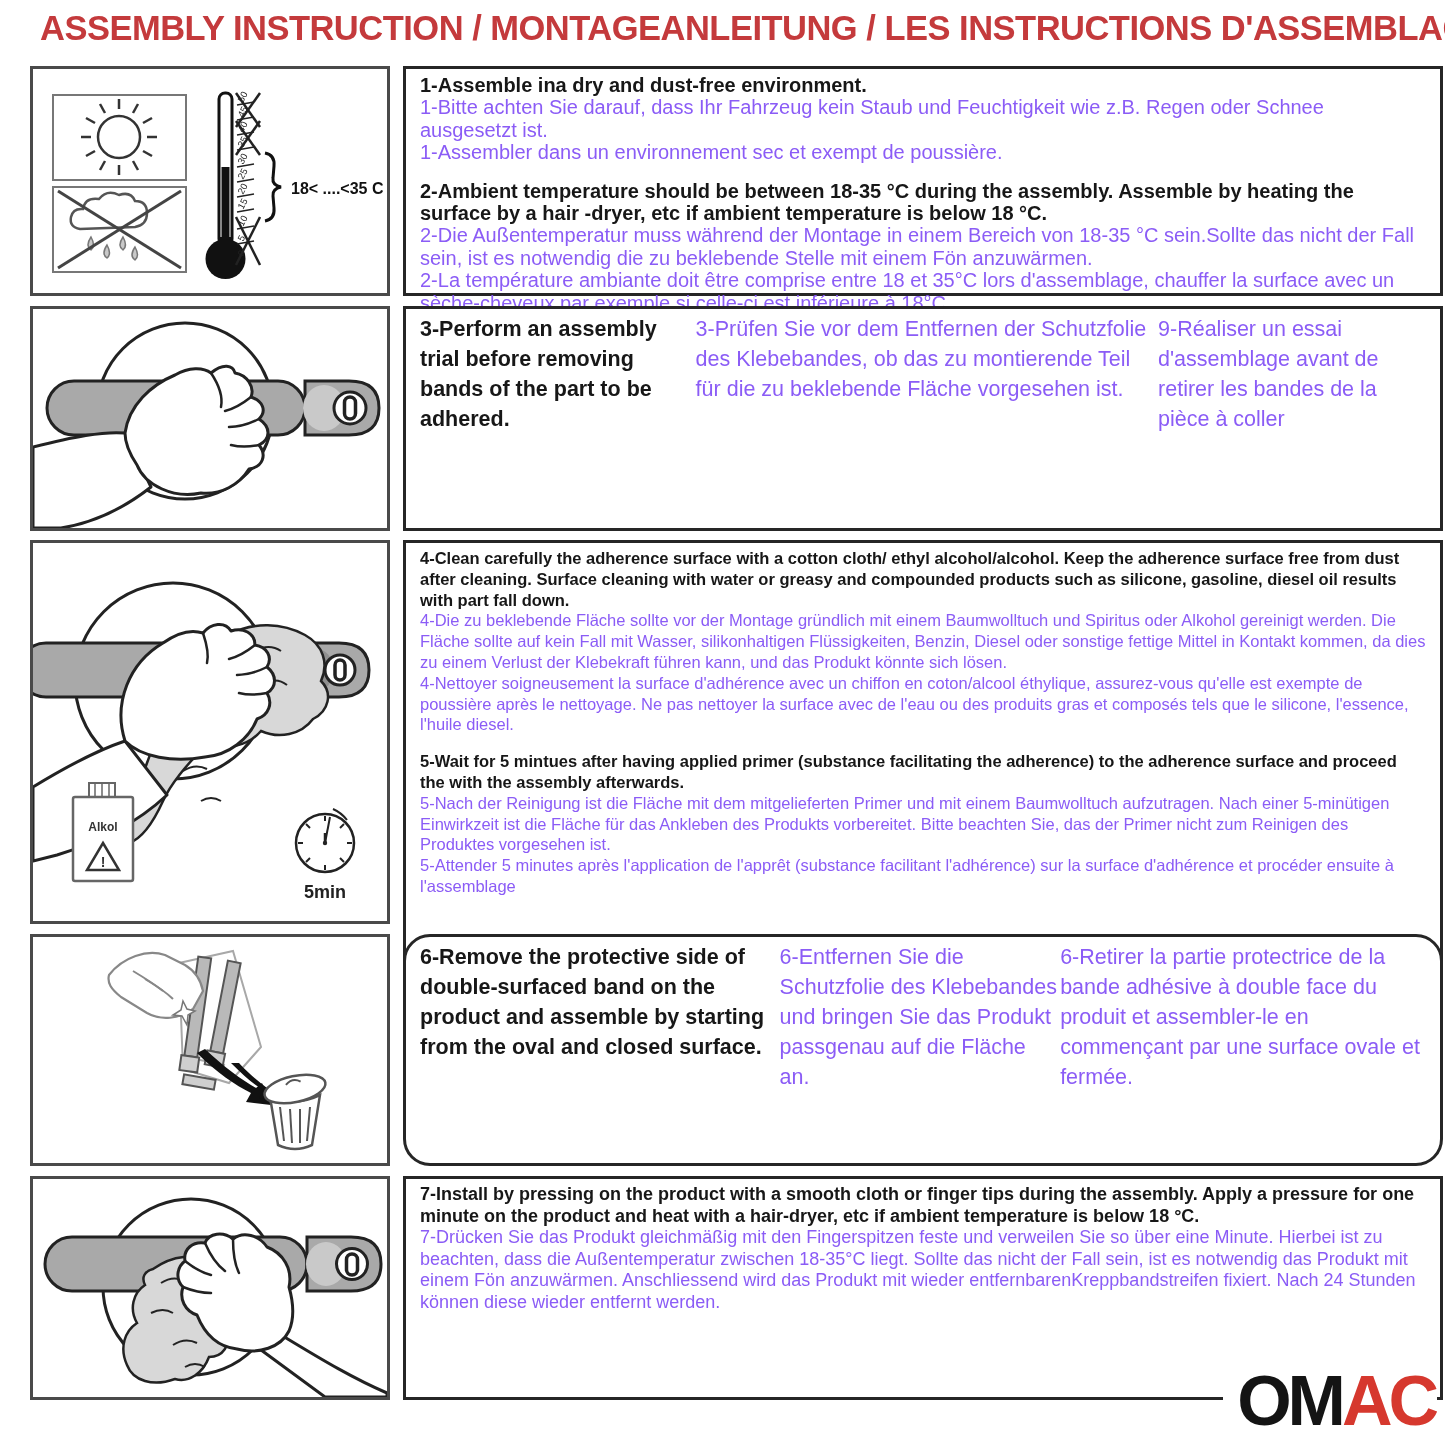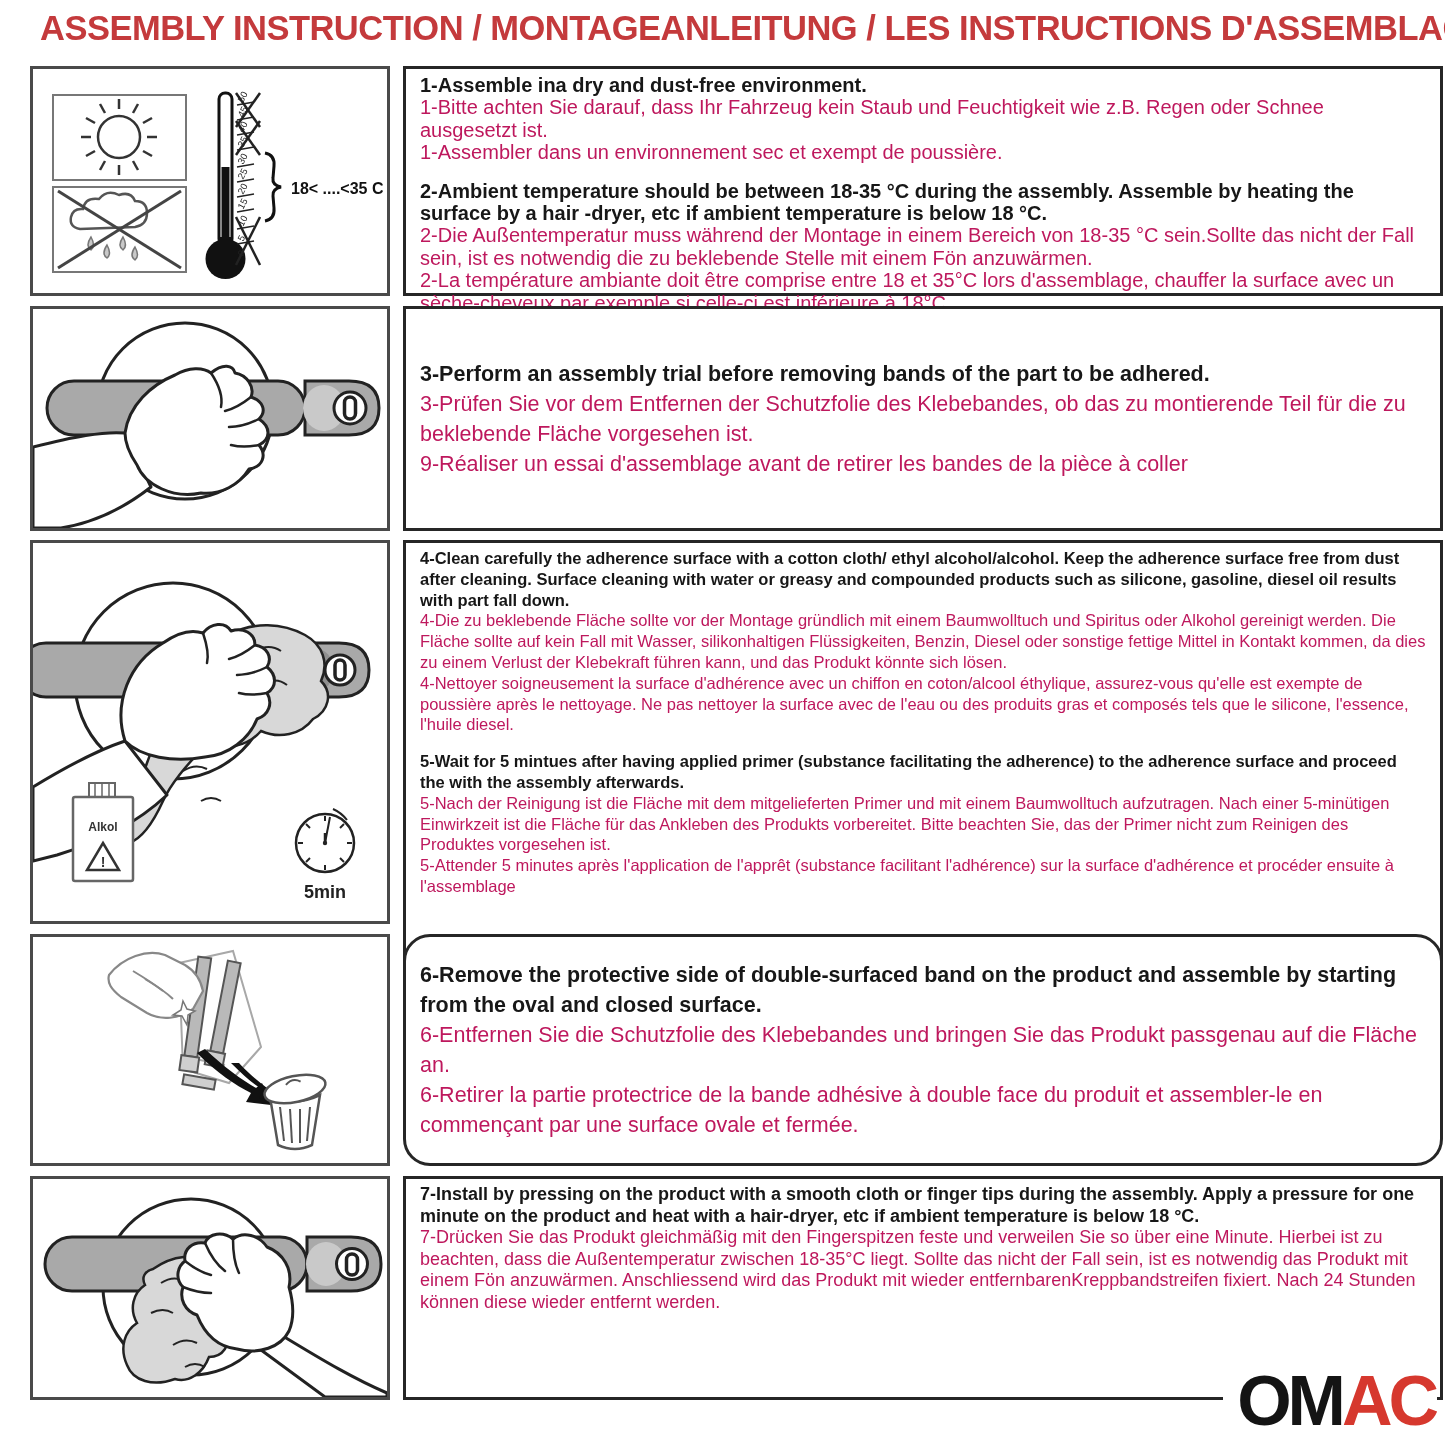--- a/index.html
+++ b/index.html
@@ -8,27 +8,27 @@
   .title { position:absolute; left:40px; top:8px; width:1400px;
            font-size:35px; font-weight:bold; color:#c43a3c;
            white-space:nowrap; letter-spacing:-0.5px; transform:scaleX(0.985); transform-origin:left top; }
   .illus { position:absolute; left:30px; width:360px; border:3px solid #4a4a4a;
            background:#fff; box-sizing:border-box; }
   .illus svg { display:block; width:100%; height:100%; }
   .txt   { position:absolute; left:403px; width:1040px; border:3px solid #262626;
            background:#fff; box-sizing:border-box; padding:5px 14px; }
   .txt p { margin:0; }
   p.b { font-weight:bold; color:#171717; }
-  p.r { font-weight:normal; color:#be185d; }
+  p.r { font-weight:normal; color:#8b5cf6; }
   .sm  p { font-size:20px;   line-height:22.4px; }
   .sm3 p { font-size:16.5px; line-height:20.8px; }
   .sm5 p { font-size:18px; line-height:21.5px; }
   .lg  p { font-size:21.5px; line-height:30px; }
   .gap { margin-top:16px !important; }
-  .vcenter { display:flex; flex-direction:column; justify-content:center; }
+  .vcenter { display:flex; flex-direction:row; justify-content:center; }
   .logo { position:absolute; right:8px; top:1362px; background:#fff; padding:0 2px 0 14px;
           font-size:70px; font-weight:900; letter-spacing:-4px; line-height:78px;
           white-space:nowrap; }
   .logo .blk { color:#141414; }
   .logo .red { color:#d6382e;margin-top:6px; }
   svg text { font-family:"Liberation Sans", sans-serif; }
 </style>
 </head>
 <body>
 

